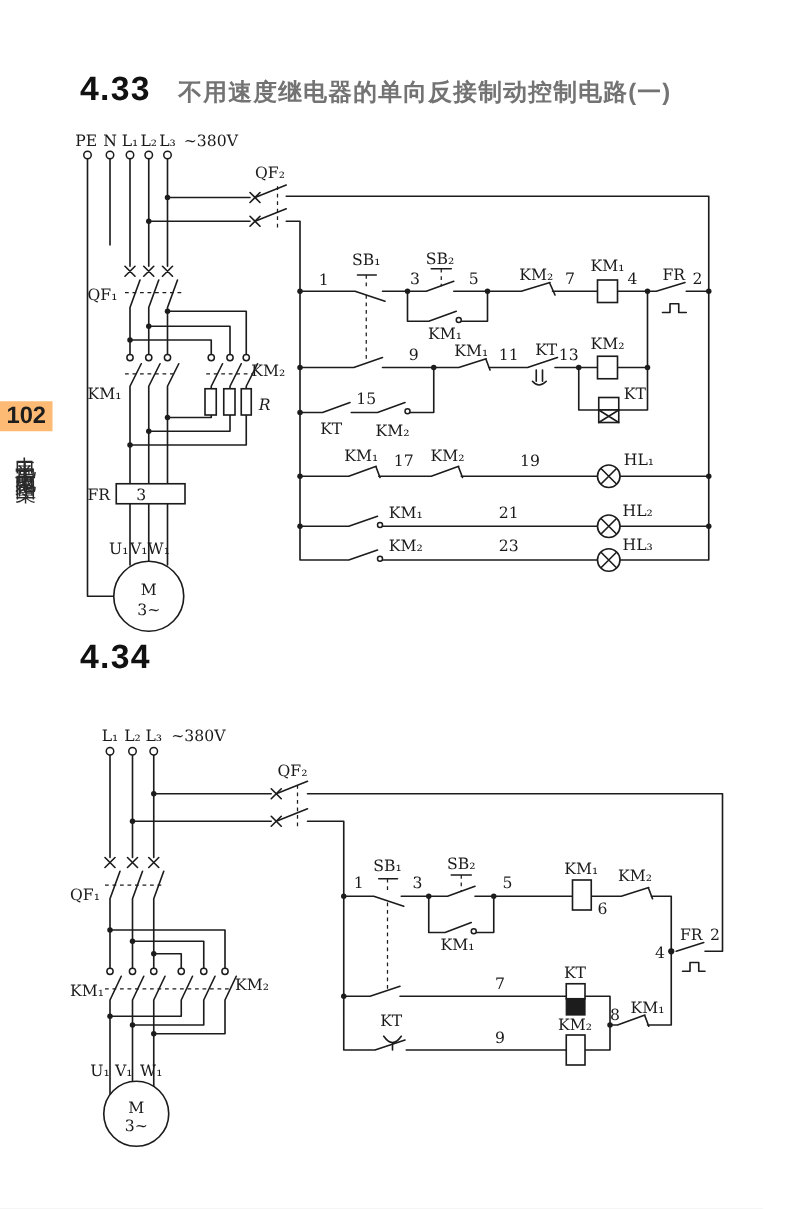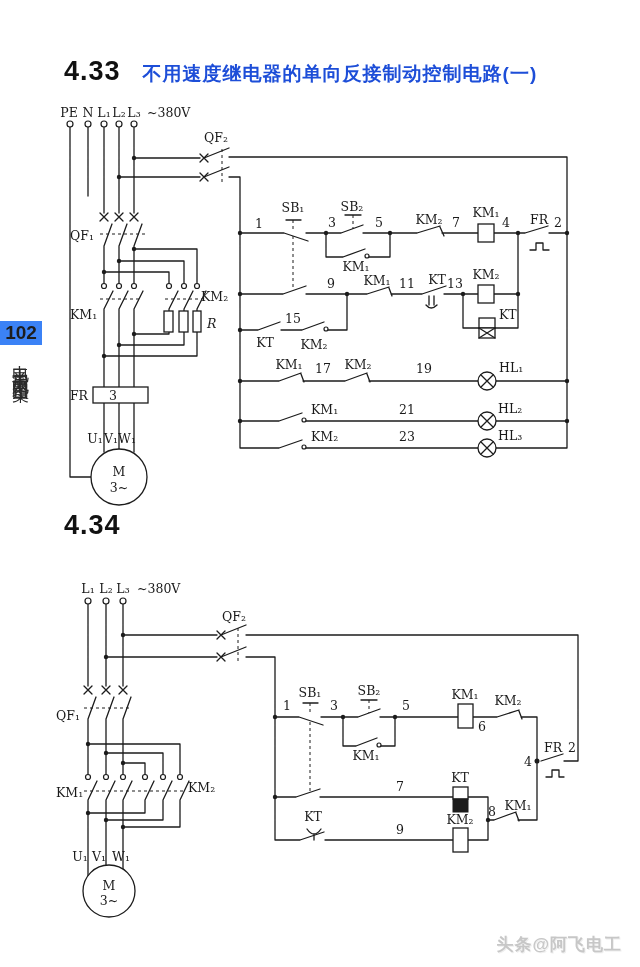--- a/index.html
+++ b/index.html
@@ -2,23 +2,23 @@
 <html><head>
 <meta charset="utf-8">
 <style>
   html,body { margin:0; padding:0; background:#e8e8e8; }
   #page {
     position:relative; width:640px; height:967px; background:#ffffff;
     font-family:"Liberation Sans", sans-serif; overflow:hidden;
   }
   .sec-head { position:absolute; display:flex; align-items:baseline; gap:22px; white-space:nowrap;justify-content:flex-end; }
   .sec-no  { font-size:27px; font-weight:bold; color:#111; letter-spacing:1px; }
-  .sec-title { font-size:19px; font-weight:bold; color:#1d4ed8; letter-spacing:1px; }
+  .sec-title { font-size:19px; font-weight:bold; color:#737373; letter-spacing:1px; }
   .page-badge {
-    position:absolute; left:0; top:321px; width:42px; height:24px; background:#3b82f6;
+    position:absolute; left:0; top:321px; width:42px; height:24px; background:#fdba74;
     color:#1d1d1d; font-size:19px; font-weight:bold; text-align:center; line-height:24px;
   }
   .side-title {
     position:absolute; left:9px; top:352px; writing-mode:vertical-rl; text-orientation:upright;
     font-size:17px; color:#2a2a2a; letter-spacing:3px; font-weight:500;
   }
   .watermark {
     position:absolute; right:18px; top:933px; font-size:17px; font-weight:bold;
     color:#c7c7c7; letter-spacing:1px; text-shadow:1px 1px 0 #efefef;
   }
@@ -42,21 +42,20 @@
     <span class="sec-no">4.33</span>
     <span class="sec-title">不用速度继电器的单向反接制动控制电路(一)</span>
   </div>
 
   <div class="sec-head" style="left:64px; top:510px;">
     <span class="sec-no">4.34</span>
   </div>
 
   <div class="page-badge">102</div>
   <div class="side-title">电工常用电路图集</div>
-  <div class="watermark">头条@阿飞电工</div>
 
   <svg width="640" height="967" viewBox="0 0 640 967">
 
     <g>
 
       <path class="w" d="
         M70,127 V477 H91  M88,127 V196  M104,127 V213  M119,127 V213  M134,127 V213
         M134,158 H200  M119,177 H200
         M204,158 L229,148  M204,177 L229,167
         M229,157 H567  M567,157 V448

